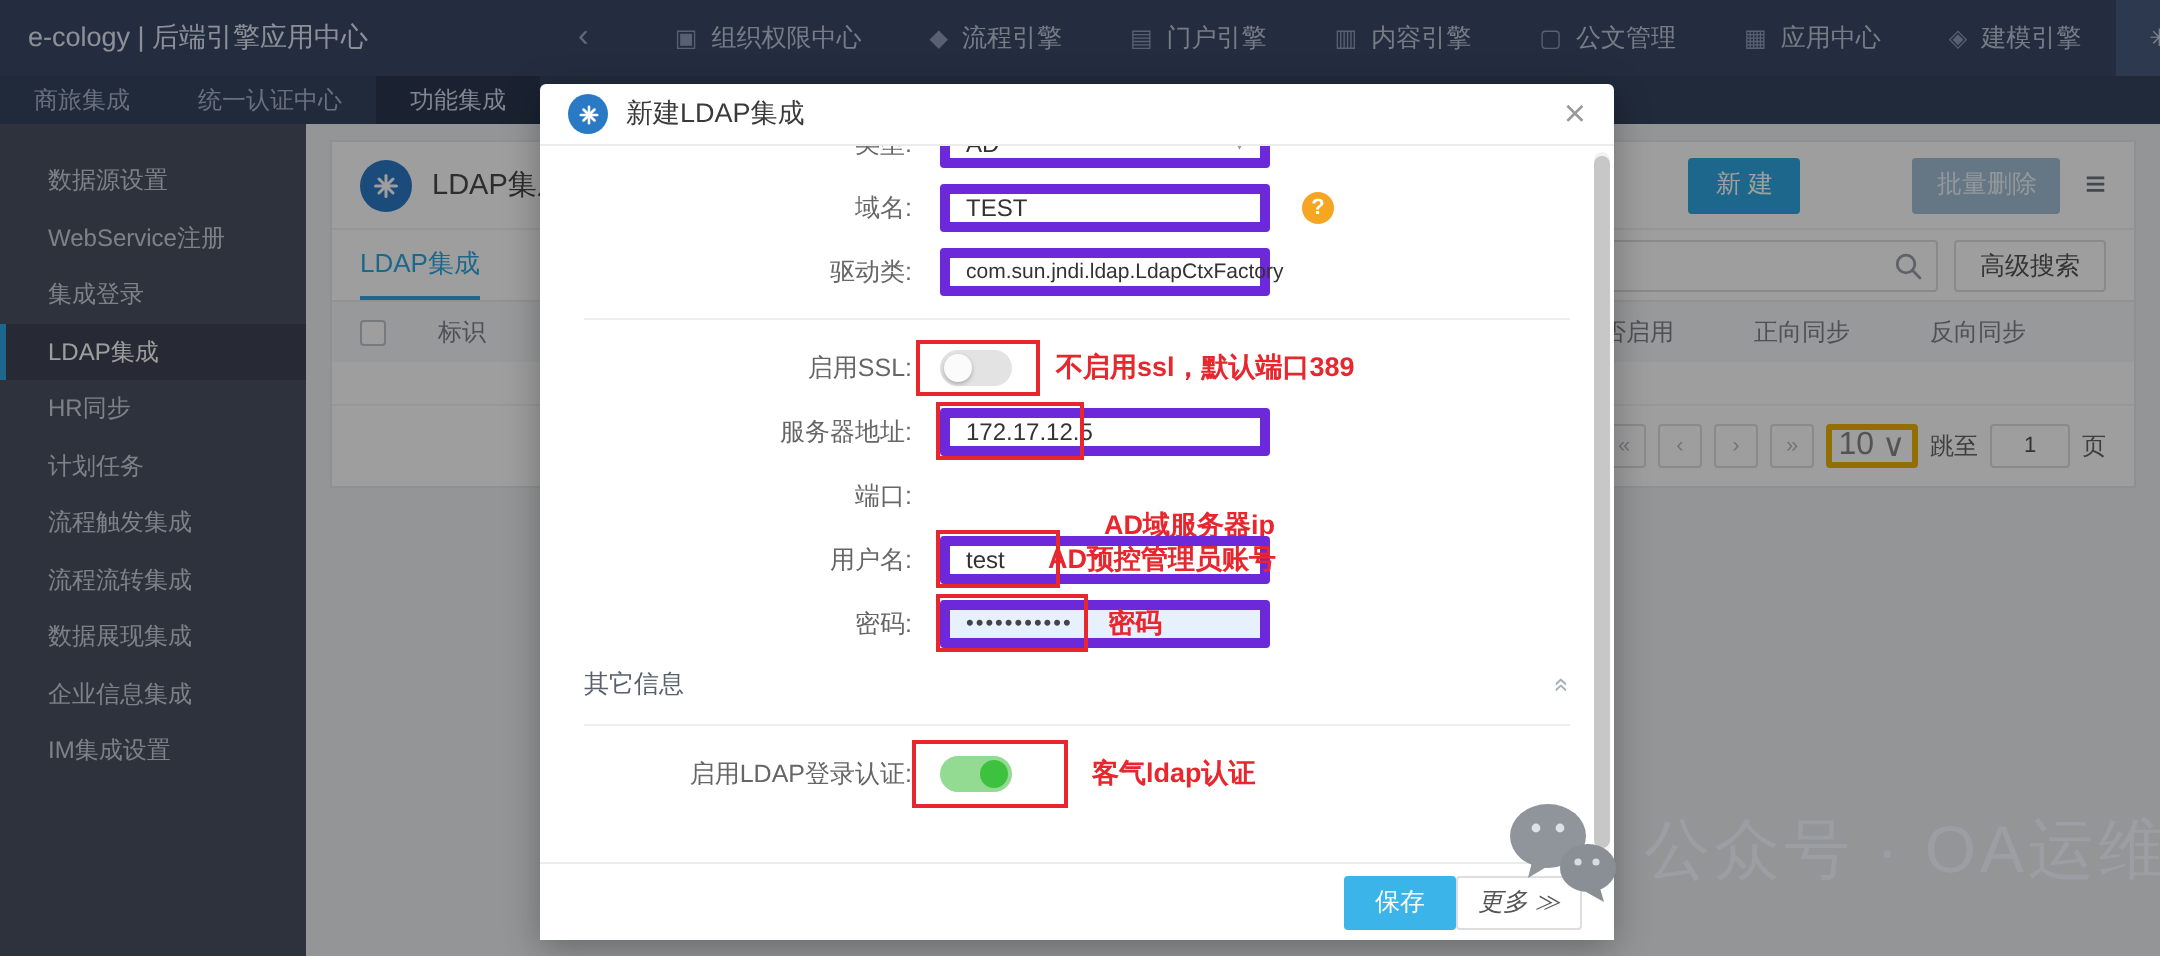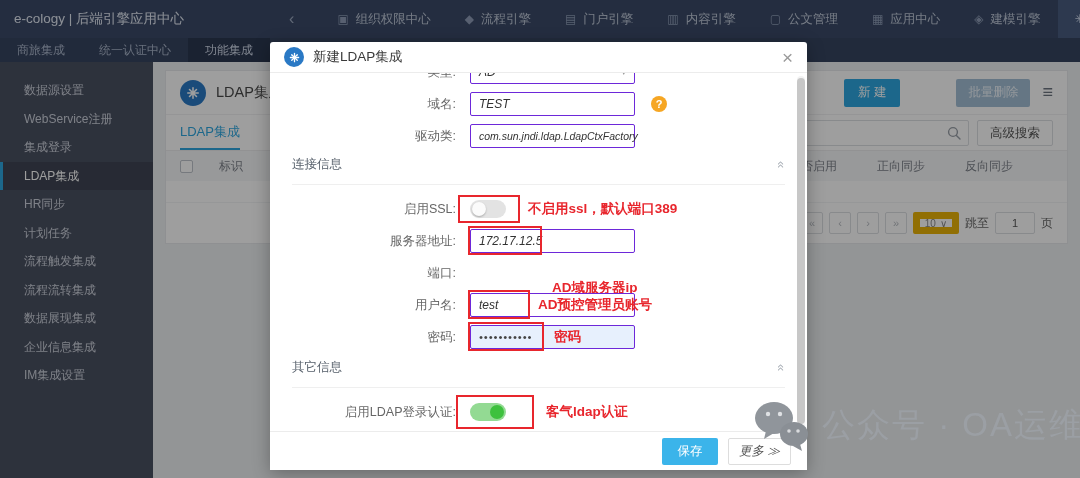--- a/index.html
+++ b/index.html
@@ -56,43 +56,43 @@
                 font-size:12px; color:#7d828a; }
   .th-check { width:13px; height:13px; border:1px solid #bfc4cb; border-radius:2px; background:#fff;
               margin-right:26px; cursor:pointer; flex:none; }
   .th-id { flex:1; }
   .th-col { width:88px; flex:none; }
   .table-empty { height:22px; border-bottom:1px solid #f3f4f6; }
   .pagination { height:40px; display:flex; align-items:center; justify-content:flex-end; gap:6px;
                 padding:0 14px; font-size:12px; color:#666; }
   .pg-btn { width:22px; height:22px; border:1px solid #dcdfe3; border-radius:2px; background:#fff; color:#b8bcc2;
             display:flex; align-items:center; justify-content:center; font-size:11px; cursor:pointer; }
-  .pg-size { width:46px; height:22px; border:7px solid #eab308; border-radius:2px; background:#fff; color:#888;
-             display:flex; align-items:center; justify-content:center; gap:4px; font-size:10px; cursor:pointer; }
+  .pg-size { width:46px; height:22px; border:3px solid #eab308; border-radius:2px; background:#fff; color:#888;
+             display:flex; align-items:center; justify-content:center; gap:4px; font-size:16px; cursor:pointer; }
   .pg-jump { width:40px; height:22px; border:1px solid #dcdfe3; border-radius:2px; background:#fff; color:#555;
              display:flex; align-items:center; justify-content:center; font-size:11px; }
 
   
   .overlay { position:absolute; inset:0; background:rgba(0,0,0,0.38); z-index:50; }
 
   
   .modal { position:absolute; left:270px; top:42px; width:537px; height:428px; background:#fff;
            border-radius:3px; box-shadow:0 4px 18px rgba(0,0,0,0.3); z-index:60; }
   .m-head { height:31px; display:flex; align-items:center; padding:0 14px; border-bottom:1px solid #ececec; }
   .m-icon { width:20px; height:20px; border-radius:50%; background:#2a79c5; display:flex;
             align-items:center; justify-content:center; flex:none; }
   .m-title { margin-left:9px; font-size:13.5px; color:#3a3a3a; }
   .m-close { margin-left:auto; font-size:19px; color:#9a9a9a; cursor:pointer; line-height:1; }
   .m-body { position:absolute; left:0; right:0; top:31px; bottom:39px; overflow:hidden; }
   .frow { display:flex; align-items:center; height:24px; margin-bottom:8px; }
   .frow.first { margin-top:-13px; }
   .flabel { width:200px; flex:none; text-align:right; padding-right:14px; font-size:12.5px; color:#666; white-space:nowrap; }
   .fctl { position:relative; display:flex; align-items:center; }
-  .inp { width:165px; height:24px; border:1px solid #6d28d9; border-radius:2px; background:#fff;
-         display:flex; align-items:center; padding:0 8px; font-size:12px; color:#333;font-style:italic; }
+  .inp { width:165px; height:24px; border:5px solid #6d28d9; border-radius:2px; background:#fff;
+         display:flex; align-items:center; padding:0 8px; font-size:12px; color:#333; }
   .inp.small-font { font-size:10.5px; }
   .inp.gray { color:#999; }
   .inp.pwd { background:#e7f0fd; font-size:11px; letter-spacing:1px; color:#444; }
   .sel { justify-content:space-between; }
   .sel .caret { color:#999; font-size:9px; }
   .help { width:16px; height:16px; border-radius:50%; background:#f6a623; color:#fff; font-size:11px;
           font-weight:bold; display:flex; align-items:center; justify-content:center; margin-left:16px; cursor:pointer; }
   .fsection { margin-top:8px; padding:0 22px; }
   .fsection.other { margin-top:10px; }
   .fsec-row { display:flex; align-items:center; }
@@ -110,25 +110,25 @@
   .rbox { position:absolute; border:2px solid #e8262d; pointer-events:none; }
   .rbox-ssl   { left:-12px; top:-5px;  width:62px; height:28px; }
   .rbox-server{ left:-2px;  top:-3px;  width:74px; height:29px; }
   .rbox-port  { left:-2px;  top:-3px;  width:58px; height:29px; }
   .rbox-user  { left:-2px;  top:-3px;  width:62px; height:29px; }
   .rbox-pwd   { left:-2px;  top:-3px;  width:76px; height:29px; }
   .rbox-ldap  { left:-14px; top:-8px;  width:78px; height:34px; }
   .annot { position:absolute; top:50%; transform:translateY(-50%); color:#e8262d; font-weight:bold;
            font-size:13.5px; white-space:nowrap; }
   .annot-ssl { left:58px; } .annot-server { left:82px;margin-top:47px; } .annot-port { left:66px; }
-  .annot-user { left:68px;text-align:right; } .annot-pwd { left:84px; } .annot-ldap { left:76px; }
+  .annot-user { left:54px;text-align:right; } .annot-pwd { left:84px; } .annot-ldap { left:76px; }
   .m-scrollbar { position:absolute; right:2px; top:34px; bottom:42px; width:8px; background:#f3f3f3; border-radius:4px; }
   .m-thumb { position:absolute; left:0; top:2px; bottom:4px; width:8px; background:#c7c7c7; border-radius:4px; cursor:pointer; }
   .m-foot { position:absolute; left:0; right:0; bottom:0; height:39px; border-top:1px solid #ececec;
-            display:flex; align-items:center; justify-content:flex-end; gap:10px; padding:0 16px; background:#fff; }
+            display:flex; align-items:center; justify-content:flex-end; padding:0 16px; background:#fff; }
   .btn-save { width:56px; height:27px; background:#3bb4ea; color:#fff; border:none; border-radius:2px;
               font-size:12.5px; cursor:pointer; }
   .btn-more { height:27px; padding:0 10px; background:#fff; border:1px solid #ddd; border-radius:2px;
               color:#555; font-size:12.5px; cursor:pointer; white-space:nowrap;font-style:italic; }
 
   
   .watermark { position:absolute; left:752px; top:398px; z-index:70; display:flex; align-items:center; }
   .wm-text { margin-left:12px; font-size:33px; color:#9b9fa4; letter-spacing:2px; white-space:nowrap; }
 </style>
 </head>
@@ -295,24 +295,20 @@
     </div>
 
     <div class="frow">
       <div class="flabel">驱动类:</div>
       <div class="fctl">
         <div class="inp small-font">com.sun.jndi.ldap.LdapCtxFactory</div>
       </div>
     </div>
 
     <div class="fsection">
-      <div class="fsec-row">
-        <span class="fsec-label">连接信息</span>
-        <span class="fsec-collapse">«</span>
-      </div>
       <hr class="fsec-hr">
     </div>
 
     <div class="frow">
       <div class="flabel">启用SSL:</div>
       <div class="fctl">
         <div class="toggle off"></div>
         <div class="rbox rbox-ssl"></div>
         <span class="annot annot-ssl">不启用ssl，默认端口389</span>
       </div>

